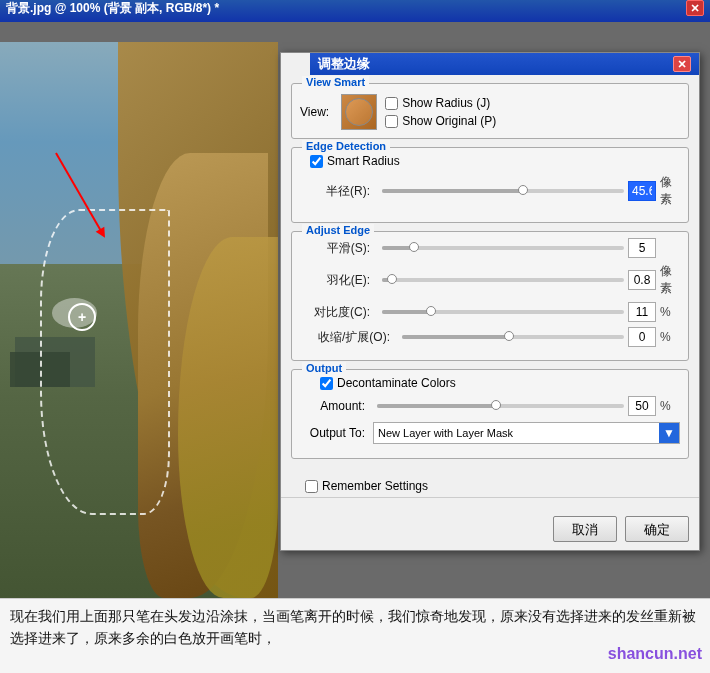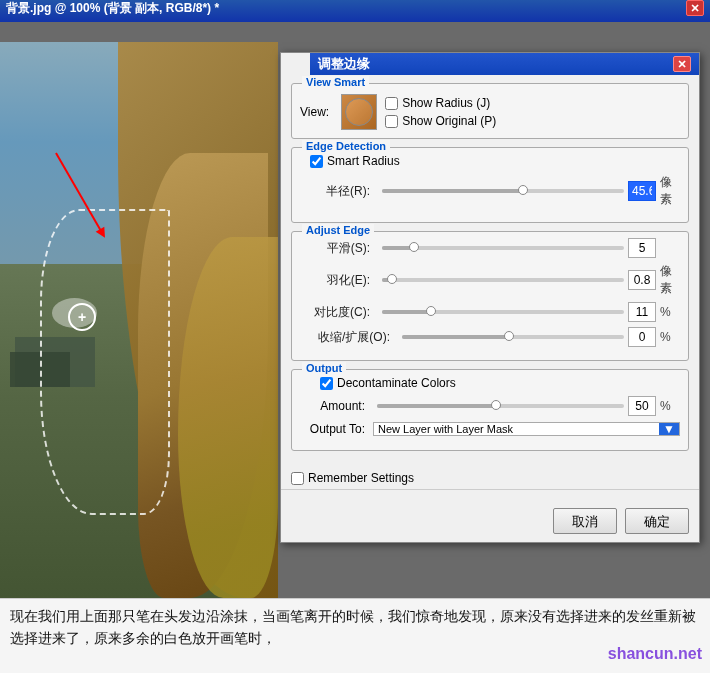--- a/index.html
+++ b/index.html
@@ -341,21 +341,21 @@
     }
     .output-label {
       width: 65px;
       text-align: right;
       font-size: 12px;
       margin-right: 8px;
     }
 
     .select-dropdown {
       flex: 1;
-      height: 14px;
+      height: 22px;
       border: 1px solid #aaa;
       background: white;
       font-size: 12px;
       display: flex;
       align-items: center;
       padding: 0 4px;
       position: relative;
       cursor: pointer;
     }
     .select-dropdown-arrow {
@@ -386,21 +386,21 @@
       background: linear-gradient(to bottom, #f5f5f5, #ddd);
       font-size: 13px;
       cursor: pointer;
       border-radius: 2px;
     }
 
     .remember-row {
       display: flex;
       align-items: center;
       gap: 4px;
-      padding: 4px 10px;
+      padding: 4px 24px;
       font-size: 12px;
     }
 
     
     .bottom-text {
       position: absolute;
       bottom: 0; left: 0; right: 0;
       height: 75px;
       background: #f5f5f5;
       padding: 6px 10px;

